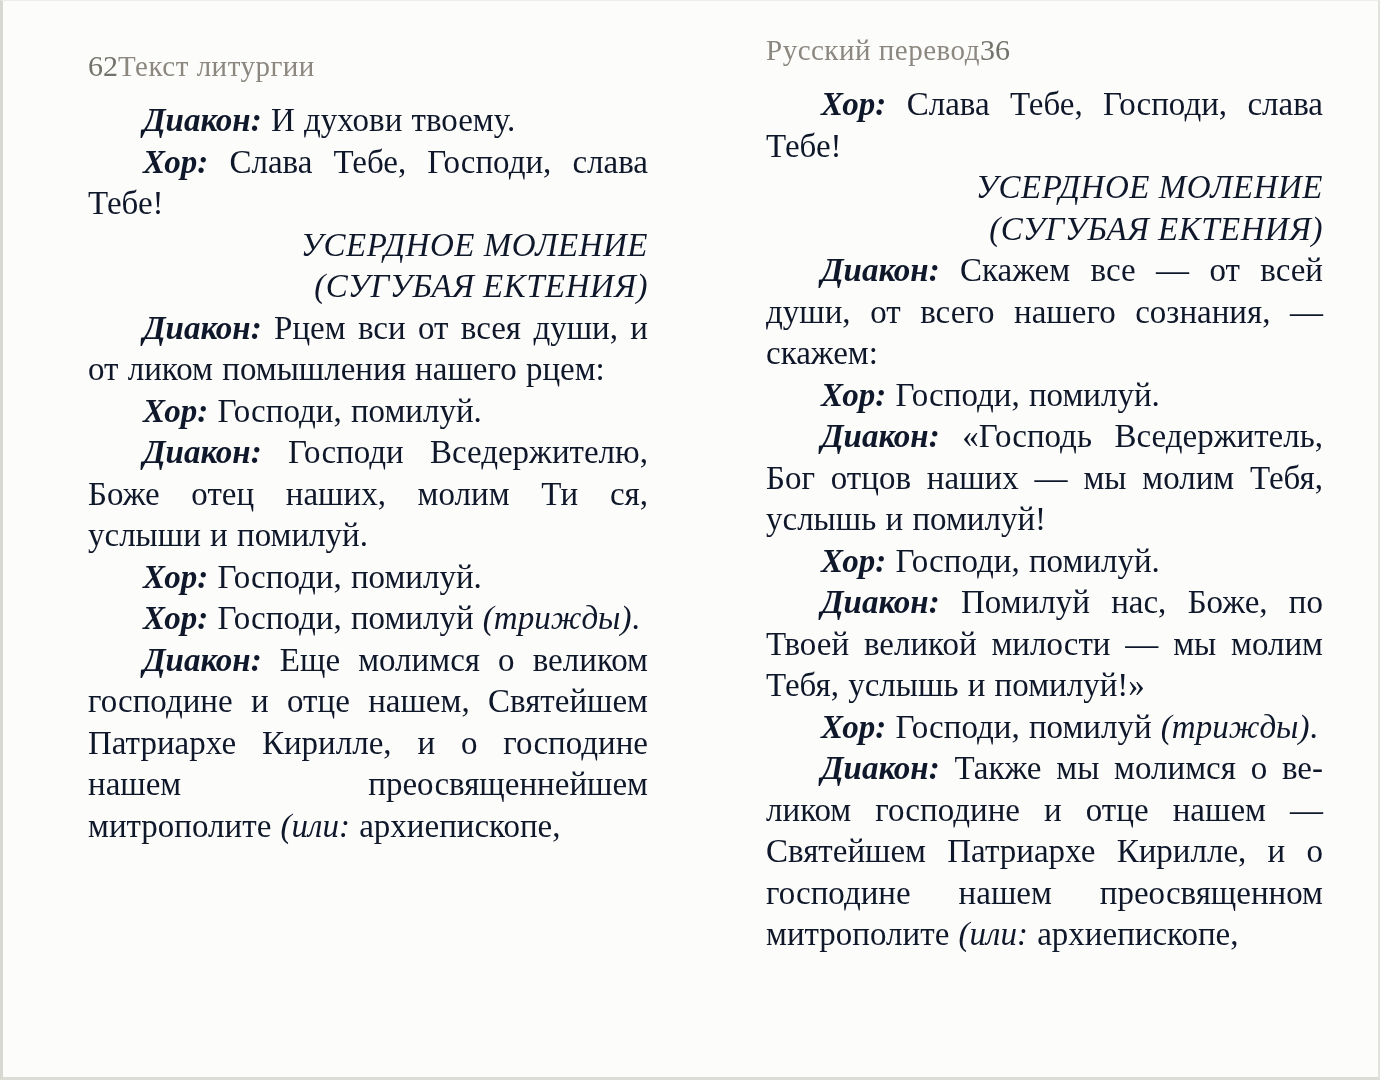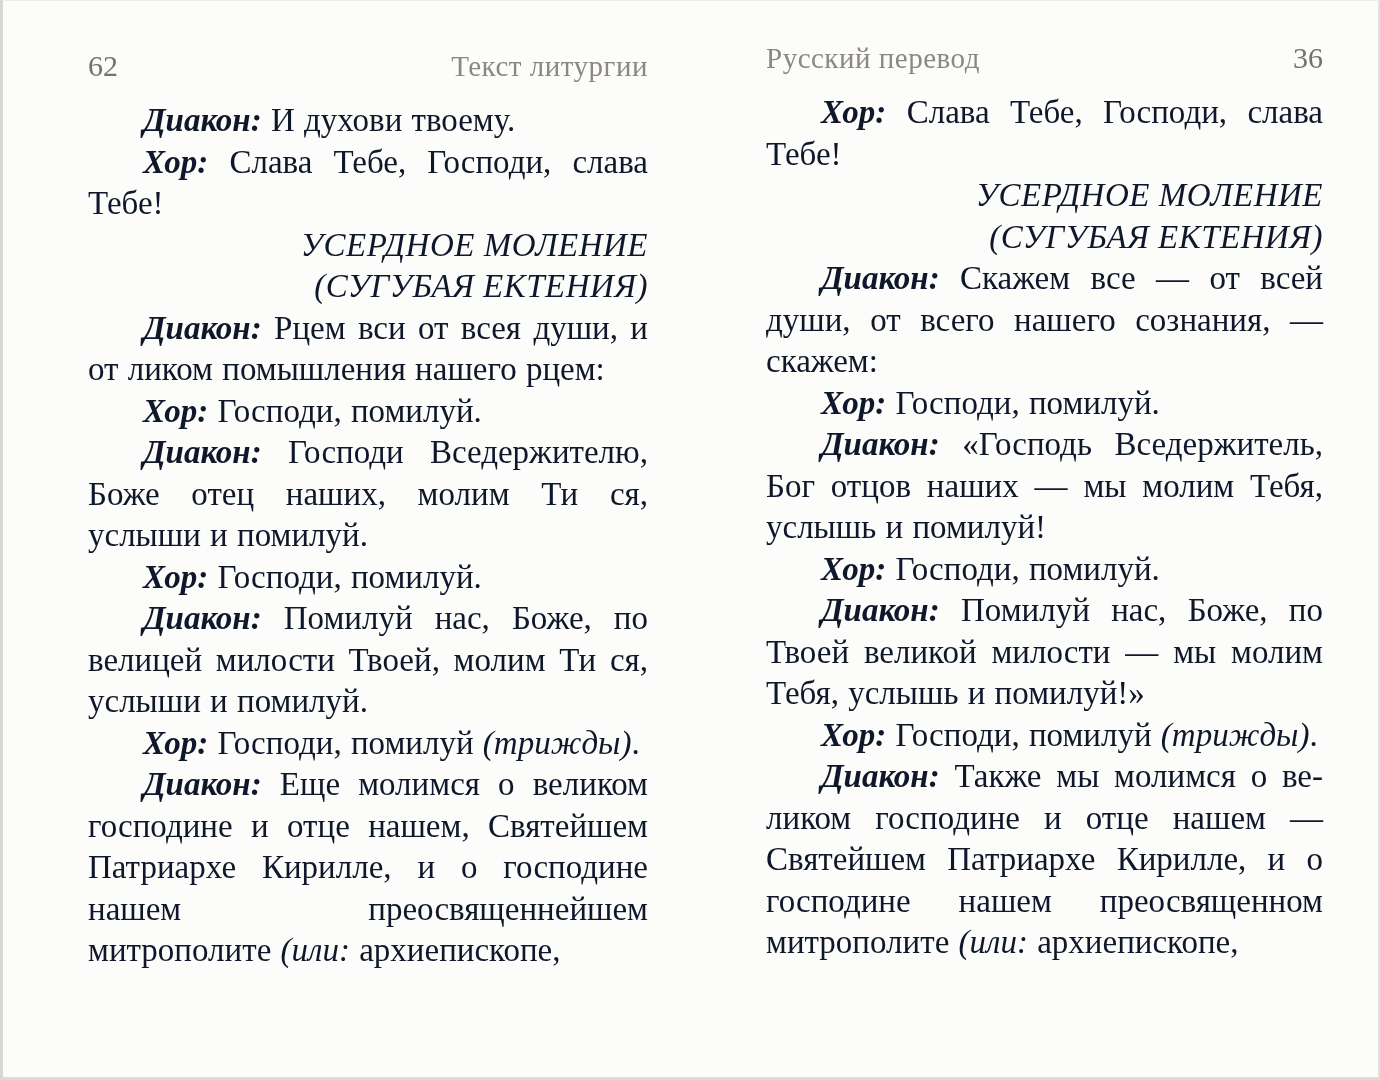--- a/index.html
+++ b/index.html
@@ -14,24 +14,24 @@
     width: 1380px; height: 1080px;
     background: #fcfcfa;
     border-left: 3px solid #d8d8d2;
     border-right: 2px solid #e2e2dc;
     border-bottom: 3px solid #dcdcd6;
     border-top: 1px solid #eeeee9;
     box-sizing: border-box;
   }
   .page { position: absolute; }
   .page-left  { left: 85px;  top: 48px; width: 560px; }
-  .page-right { left: 763px; top: 40px; width: 557px; }
+  .page-right { left: 763px; top: 32px; width: 557px; }
 
   .page-header {
-    display: flex; justify-content: space-between; align-items: baseline;
+    display: flex; justify-content: flex-start; align-items: baseline;
     font-size: 29px; line-height: 34px;
     color: #8c8880;
   }
   .page-num { font-size: 30px; color: #73736b; }
   .running-head { letter-spacing: 0.5px; }
 
   .page-body {
     margin-top: 17px;
     font-size: 33px;
     line-height: 41.5px;
@@ -57,21 +57,20 @@
     </div>
     <div class="page-body">
         <p class="para"><span class="speaker">Диакон:</span><span class="txt"> И духови твоему.</span></p>
         <p class="para"><span class="speaker">Хор:</span><span class="txt"> Слава Тебе, Господи, слава Тебе!</span></p>
         <div class="heading">УСЕРДНОЕ МОЛЕНИЕ</div>
         <div class="heading">(СУГУБАЯ ЕКТЕНИЯ)</div>
         <p class="para"><span class="speaker">Диакон:</span><span class="txt"> Рцем вси от всея души, и от ликом помышления нашего рцем:</span></p>
         <p class="para"><span class="speaker">Хор:</span><span class="txt"> Господи, помилуй.</span></p>
         <p class="para"><span class="speaker">Диакон:</span><span class="txt"> Господи Вседержите­лю, Боже отец наших, молим Ти ся, услыши и помилуй.</span></p>
         <p class="para"><span class="speaker">Хор:</span><span class="txt"> Господи, помилуй.</span></p>
-        <p class="para"><span class="speaker">Диакон:</span><span class="txt"> Помилуй нас, Боже, по велицей милости Твоей, молим Ти ся, услыши и помилуй.</span></p>
         <p class="para"><span class="speaker">Хор:</span><span class="txt"> Господи, помилуй </span><span class="it">(трижды)</span><span class="txt">.</span></p>
         <p class="para"><span class="speaker">Диакон:</span><span class="txt"> Еще молимся о великом господине и отце нашем, Святей­шем Патриархе Кирилле, и о гос­подине нашем преосвященнейшем митрополите </span><span class="it">(или:</span><span class="txt"> архиепископе,</span></p>
       </div>
   </div>
 
   <div class="page page-right">
     <div class="page-header">
       <span class="running-head">Русский перевод</span>
       <span class="page-num">36</span>
     </div>

